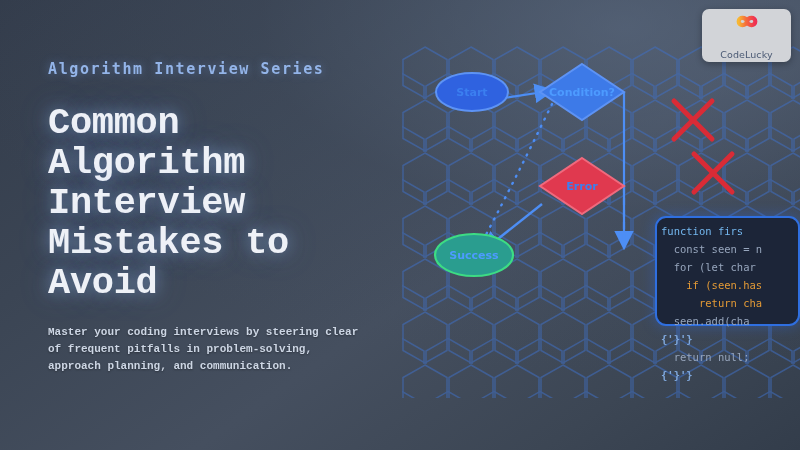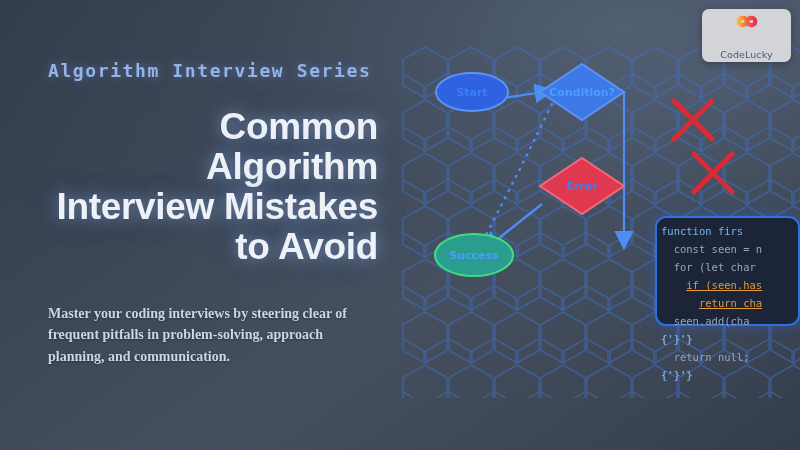--- a/index.html
+++ b/index.html
@@ -17,42 +17,41 @@
       linear-gradient(145deg,#333c4b 0%,#3b4554 30%,#454f5f 58%,#3c4654 82%,#333d4b 100%);
     overflow:hidden;
   }
 
   
   #left{
     position:absolute; left:48px; top:60px; width:330px;
   }
   #eyebrow{
     font-family:"DejaVu Sans Mono","Liberation Mono",monospace;
-    font-size:18px; font-weight:700; letter-spacing:1.6px;
+    font-size:15px; font-weight:700; letter-spacing:1.6px;
     color:#93b4e8;
     text-shadow:0 0 10px rgba(120,160,230,.45);
     white-space:nowrap;
   }
   #title{
     margin-top:26px;
-    font-family:Liberation Sans, sans-serif;
+    font-family:Liberation Mono, monospace;
     font-weight:700;
     font-size:37px;
     line-height:1.08;
     color:#eef1f7;
     letter-spacing:-0.3px;
     text-shadow:0 0 16px rgba(150,185,240,.55), 0 0 34px rgba(110,150,215,.3);
-    text-align:right;
   }
   #subtitle{
-    margin-top:36px;
+    margin-top:20px;
     width:322px;
-    font-family:Liberation Serif, serif;
+    font-family:Liberation Mono, monospace;
     font-weight:700;
-    font-size:14px;
+    font-size:11px;
     line-height:1.54;
     color:#cdd6e4;
     text-shadow:0 1px 2px rgba(0,0,0,.35);
   }
 
   
   #hexpanel{
     position:absolute; left:402px; top:46px; width:398px; height:352px;
     overflow:hidden;
     text-decoration:underline;
@@ -75,21 +74,21 @@
     width:190px;
     font-family:"DejaVu Sans Mono","Liberation Mono",monospace;
     font-size:10.5px;
     line-height:1.72;
     white-space:pre;
     color:#aebbcf;
     pointer-events:none;
   }
   #codeblock .ln{ display:block; }
   #codeblock .kw{ color:#74b8f0; font-weight:400; }
-  #codeblock .or{ color:#e39a36;text-decoration:underline; }
+  #codeblock .or{ color:#e39a36; }
   #codeblock .dim{ color:#97a6bd; }
   #codeblock .br{ color:#7fa8dd; font-weight:700; }
 
   
   #logo{
     position:absolute; right:9px; top:9px;
     width:89px; height:53px;
     background:#d2d4d8;
     border-radius:7px;
     box-shadow:0 2px 7px rgba(0,0,0,.3);

